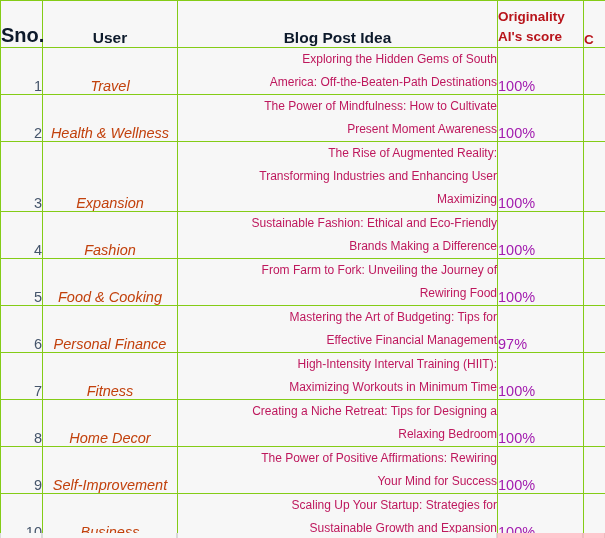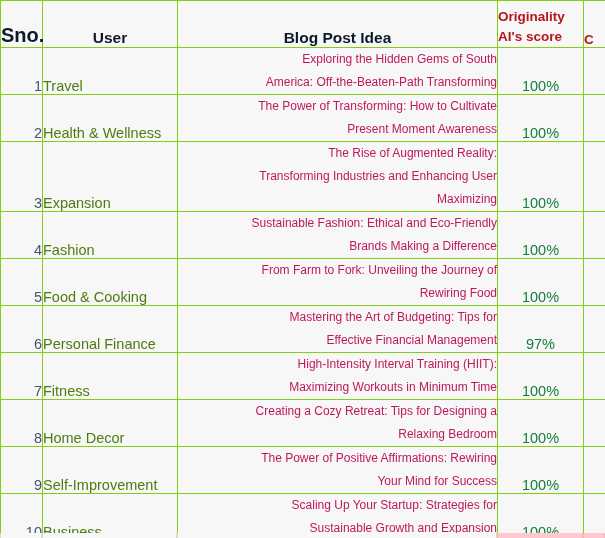--- a/index.html
+++ b/index.html
@@ -82,39 +82,40 @@
 
   
   td.sno {
     text-align: right;
     vertical-align: middle;
     font-size: 14.5px;
     color: #44546a;
     padding: 0 7px 0 0;
   }
   td.niche {
-    text-align: left;
+    text-align: center;
     vertical-align: middle;
     font-size: 14.5px;
-    color: #4d7c0f;
+    color: #c2410c;
     padding: 0 0 0 6px;
     white-space: nowrap;
+    font-style: italic;
   }
   td.idea {
     text-align: right;
     vertical-align: top;
     font-size: 12px;
     line-height: 23px;
     color: #be185d;
     padding: 1px 4px 0 6px;
   }
   td.score {
     background: #ffc7ce;
-    color: #15803d;
-    text-align: center;
+    color: #a21caf;
+    text-align: left;
     vertical-align: bottom;
     font-size: 14.5px;
     padding: 0 4px 2px 0;
   }
   td.extra {
     background: #ffc7ce;
     padding: 0;
     overflow: hidden;
   }
 
@@ -168,31 +169,31 @@
       </tr>
     </thead>
 
     <tbody>
 
       <tr class="r-2line">
         <td class="sno">1</td>
         <td class="niche">Travel</td>
         <td class="idea">
           <div>Exploring the Hidden Gems of South</div>
-          <div>America: Off-the-Beaten-Path Transforming</div>
+          <div>America: Off-the-Beaten-Path Destinations</div>
         </td>
         <td class="score">100%</td>
         <td class="extra"></td>
       </tr>
 
       <tr class="r-2line">
         <td class="sno">2</td>
         <td class="niche">Health &amp; Wellness</td>
         <td class="idea">
-          <div>The Power of Transforming: How to Cultivate</div>
+          <div>The Power of Mindfulness: How to Cultivate</div>
           <div>Present Moment Awareness</div>
         </td>
         <td class="score">100%</td>
         <td class="extra"></td>
       </tr>
 
       <tr class="r-3line">
         <td class="sno">3</td>
         <td class="niche">Expansion</td>
         <td class="idea">
@@ -245,21 +246,21 @@
           <div>Maximizing Workouts in Minimum Time</div>
         </td>
         <td class="score">100%</td>
         <td class="extra"></td>
       </tr>
 
       <tr class="r-2line">
         <td class="sno">8</td>
         <td class="niche">Home Decor</td>
         <td class="idea">
-          <div>Creating a Cozy Retreat: Tips for Designing a</div>
+          <div>Creating a Niche Retreat: Tips for Designing a</div>
           <div>Relaxing Bedroom</div>
         </td>
         <td class="score">100%</td>
         <td class="extra"></td>
       </tr>
 
       <tr class="r-2line">
         <td class="sno">9</td>
         <td class="niche">Self-Improvement</td>
         <td class="idea">

